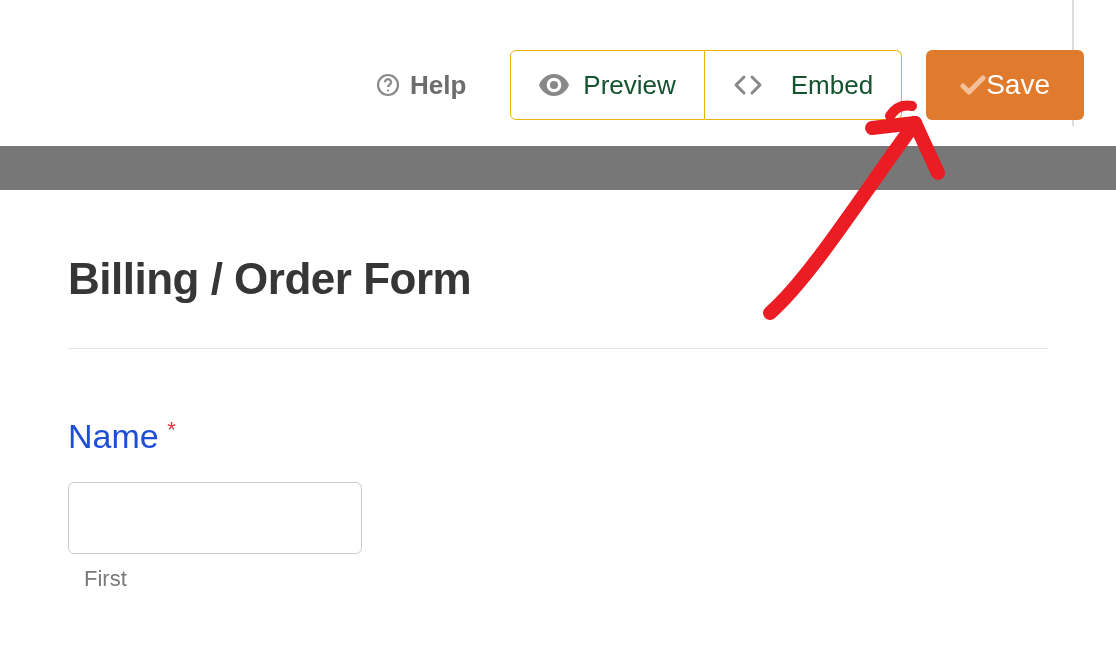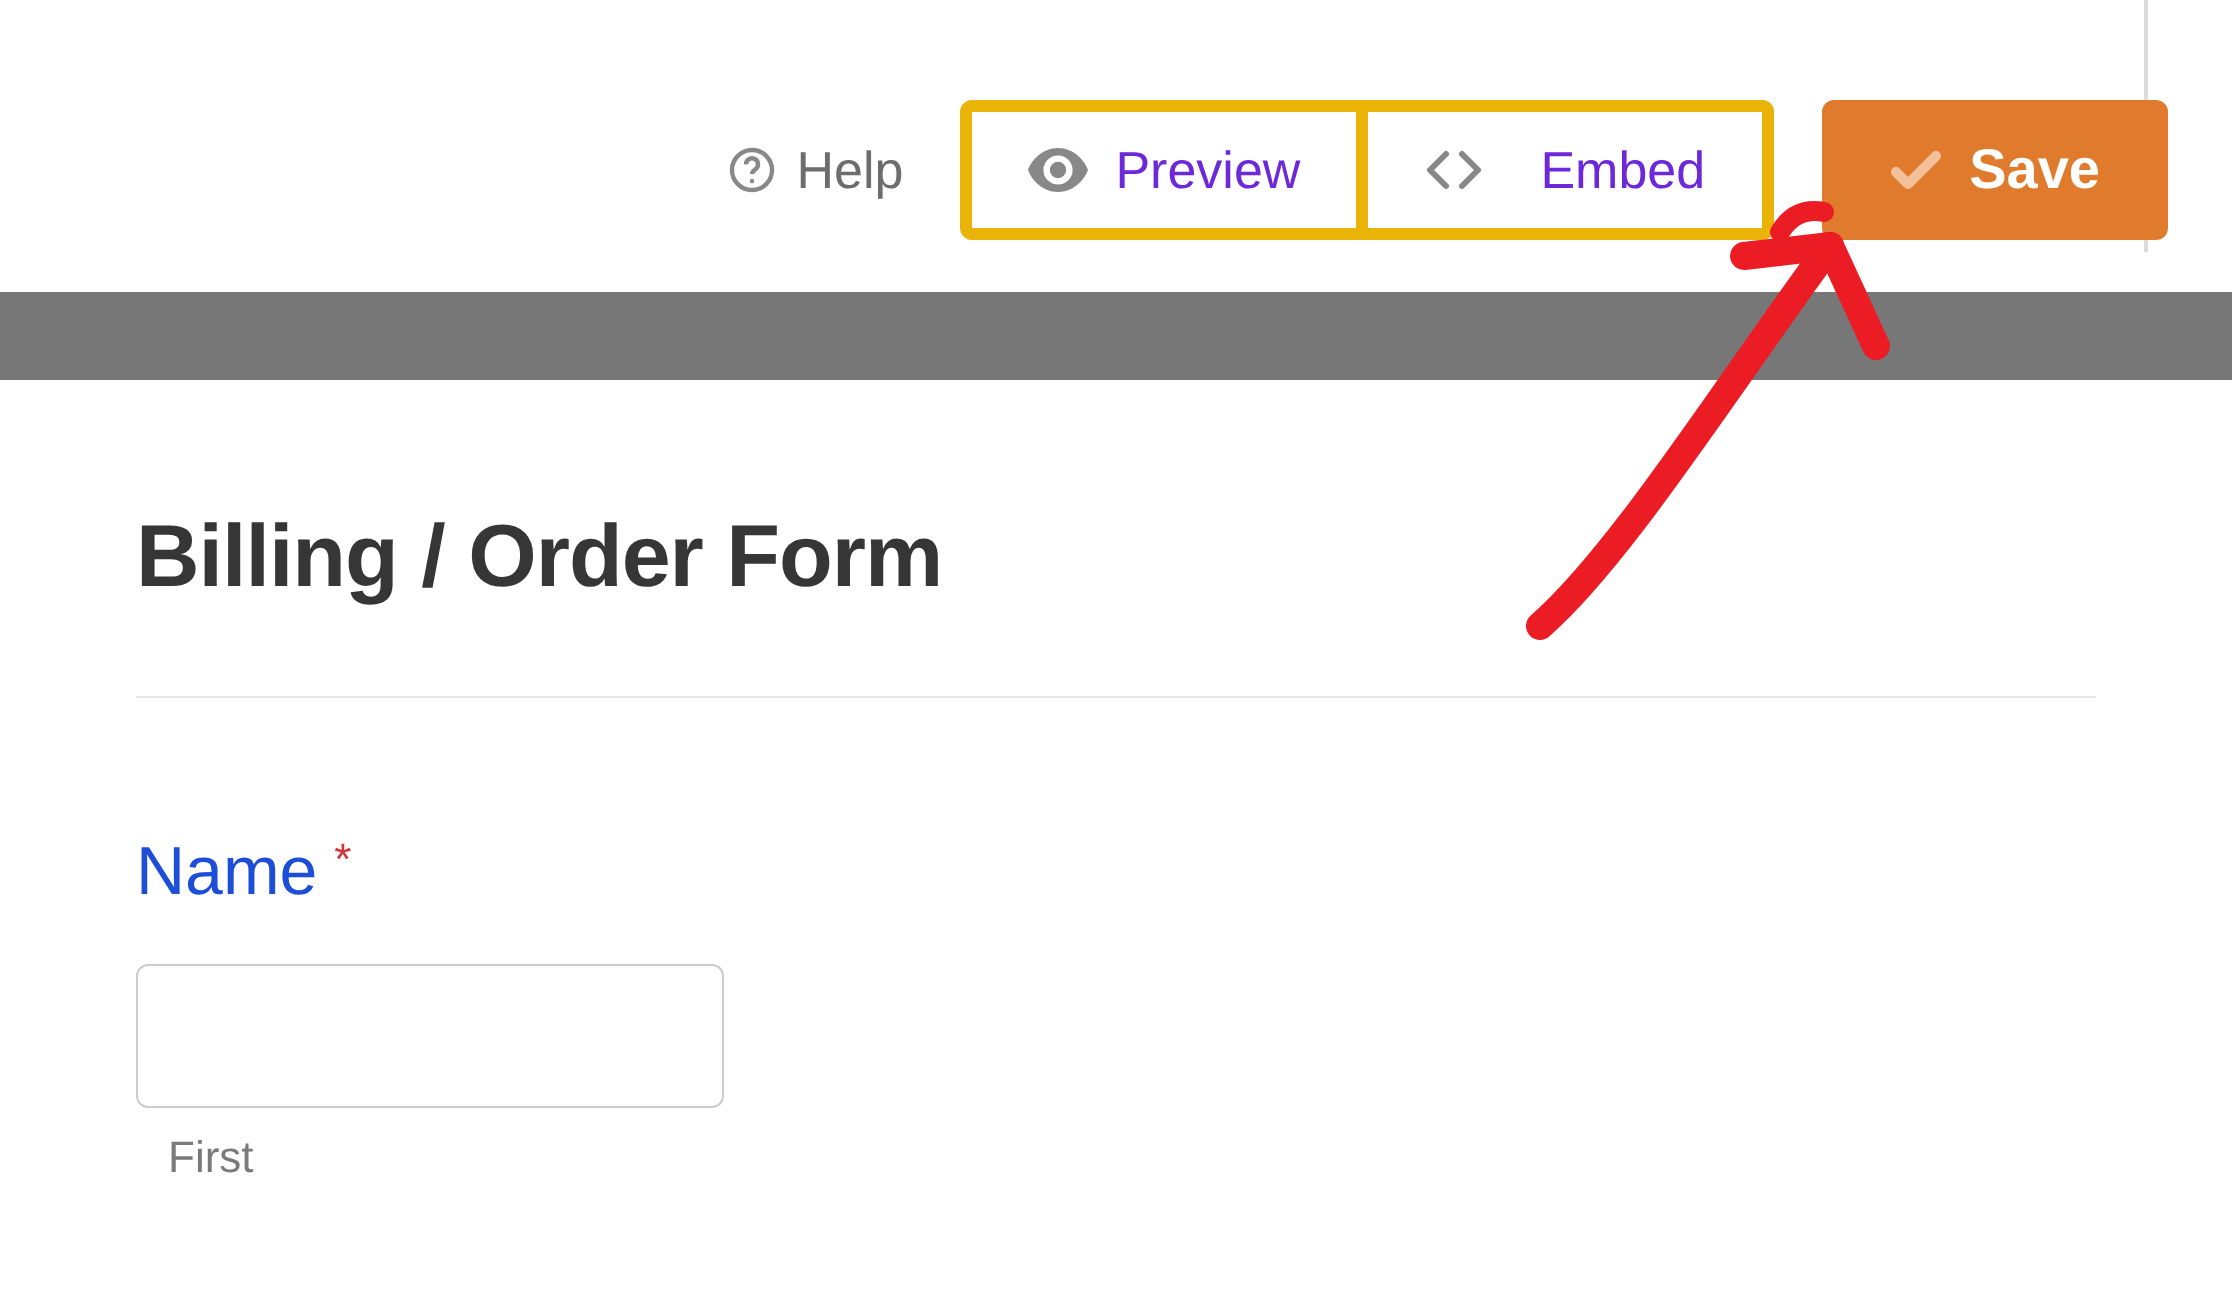--- a/index.html
+++ b/index.html
@@ -14,55 +14,54 @@
       display: flex;
       align-items: center;
       gap: 0;
     }
     .help-link {
       display: inline-flex;
       align-items: center;
       gap: 10px;
       color: #6d6d6d;
       font-size: 26px;
-      font-weight: 400;
-      margin-right: 28px;
+      font-weight: 700;
+      margin-right: 44px;
       cursor: pointer;
     }
     .help-link .icon-wrap {
       width: 24px; height: 24px;
       display: inline-flex; align-items: center; justify-content: center;
     }
 
     .btn-group { display: inline-flex; align-items: stretch; }
     .btn {
       display: inline-flex;
       align-items: center;
       justify-content: center;
       gap: 14px;
-      border: 6px solid #eab308;
+      border: 1px solid #eab308;
       background: #fff;
-      color: #6d28d9;
+      color: #14532d;
       font-size: 26px;
       padding: 16px 28px;
       height: 70px;
       cursor: pointer;
     }
     .btn-left { border-radius: 6px 0 0 6px; }
     .btn-right { border-radius: 0 6px 6px 0; border-left: none; gap: 28px; }
 
     .btn-save {
       display: inline-flex;
       align-items: center;
       justify-content: center;
-      gap: 14px;
       background: #e07b2e;
       color: #fff;
       font-size: 28px;
-      font-weight: 700;
+      font-weight: 400;
       padding: 16px 34px;
       height: 70px;
       border-radius: 6px;
       margin-left: 24px;
       cursor: pointer;
       border: none;
     }
 
     .icon-svg { display: block; }
 

